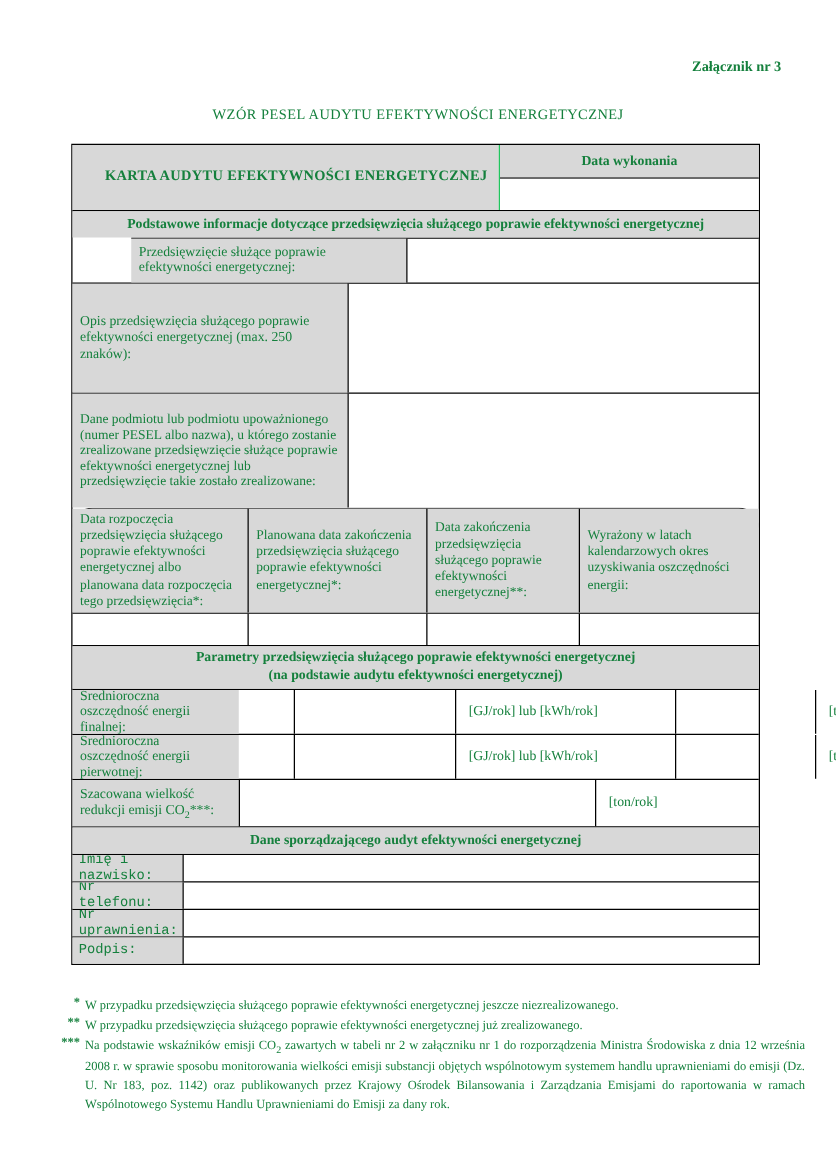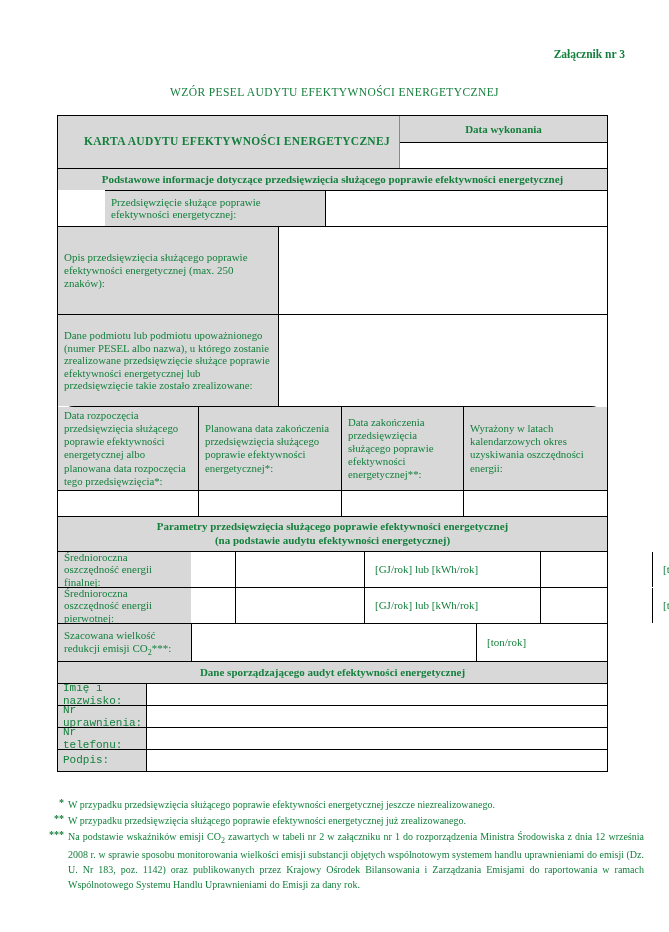--- a/index.html
+++ b/index.html
@@ -201,25 +201,25 @@
 
     <div class="row">
       <div class="bar">Dane sporządzającego audyt efektywności energetycznej</div>
     </div>
 
     <div class="row r-sign">
       <div class="cell gray sign-label">Imię i nazwisko:</div>
       <div class="cell"></div>
     </div>
     <div class="row r-sign">
+      <div class="cell gray sign-label">Nr telefonu:</div>
+      <div class="cell"></div>
+    </div>
+    <div class="row r-sign">
       <div class="cell gray sign-label">Nr uprawnienia:</div>
-      <div class="cell"></div>
-    </div>
-    <div class="row r-sign">
-      <div class="cell gray sign-label">Nr telefonu:</div>
       <div class="cell"></div>
     </div>
     <div class="row r-sign">
       <div class="cell gray sign-label">Podpis:</div>
       <div class="cell"></div>
     </div>
 
   </div>
 
   <div class="footnotes">

